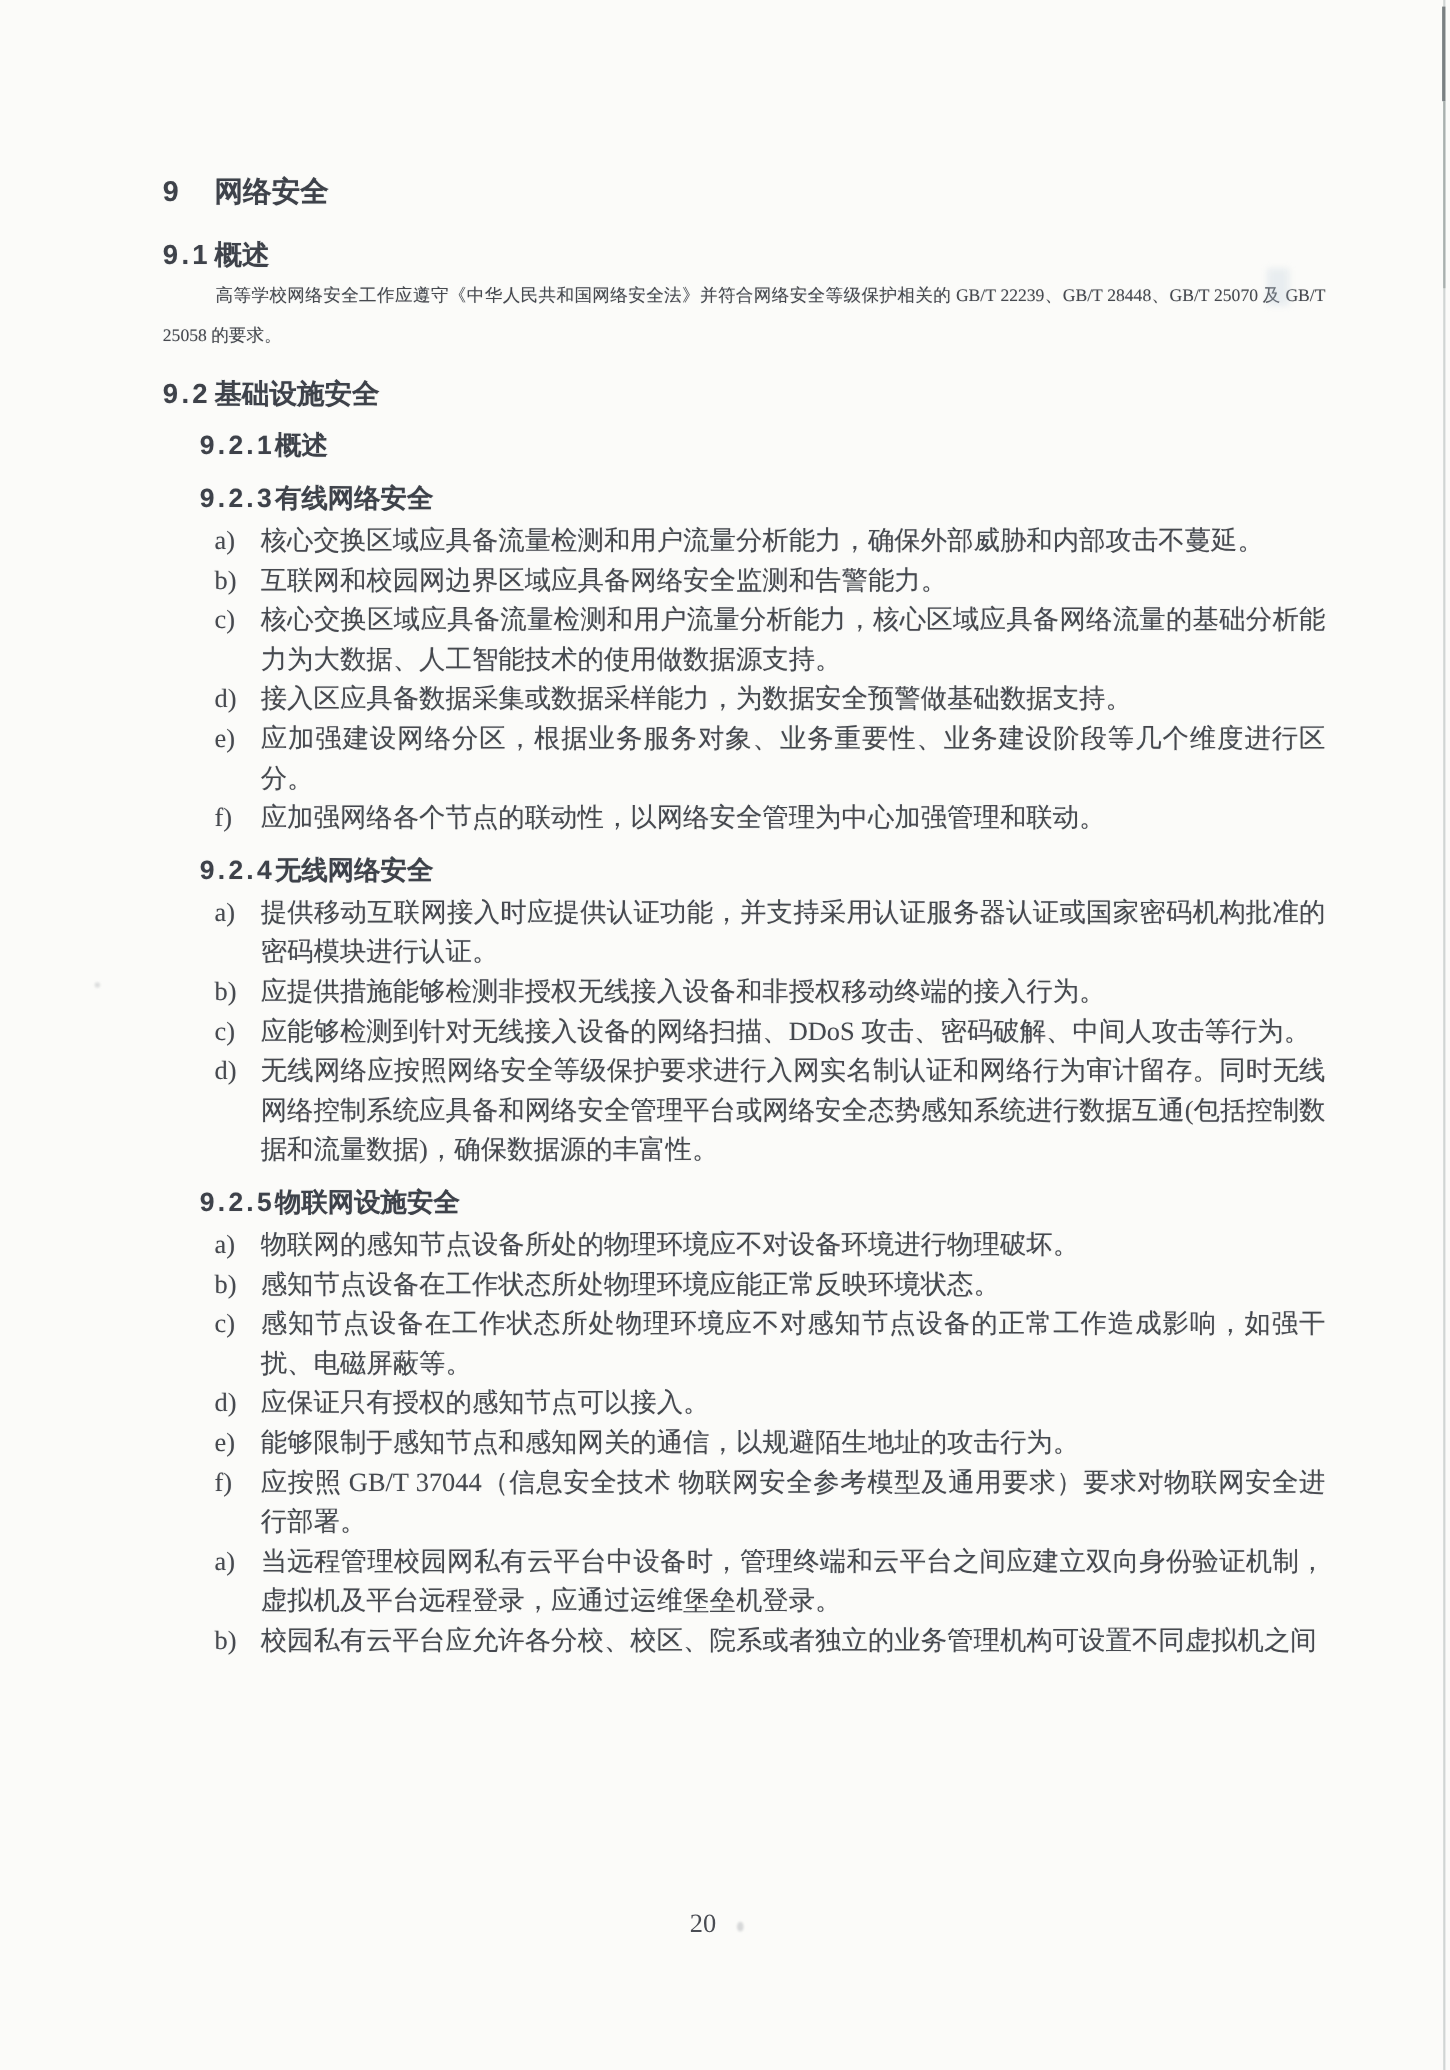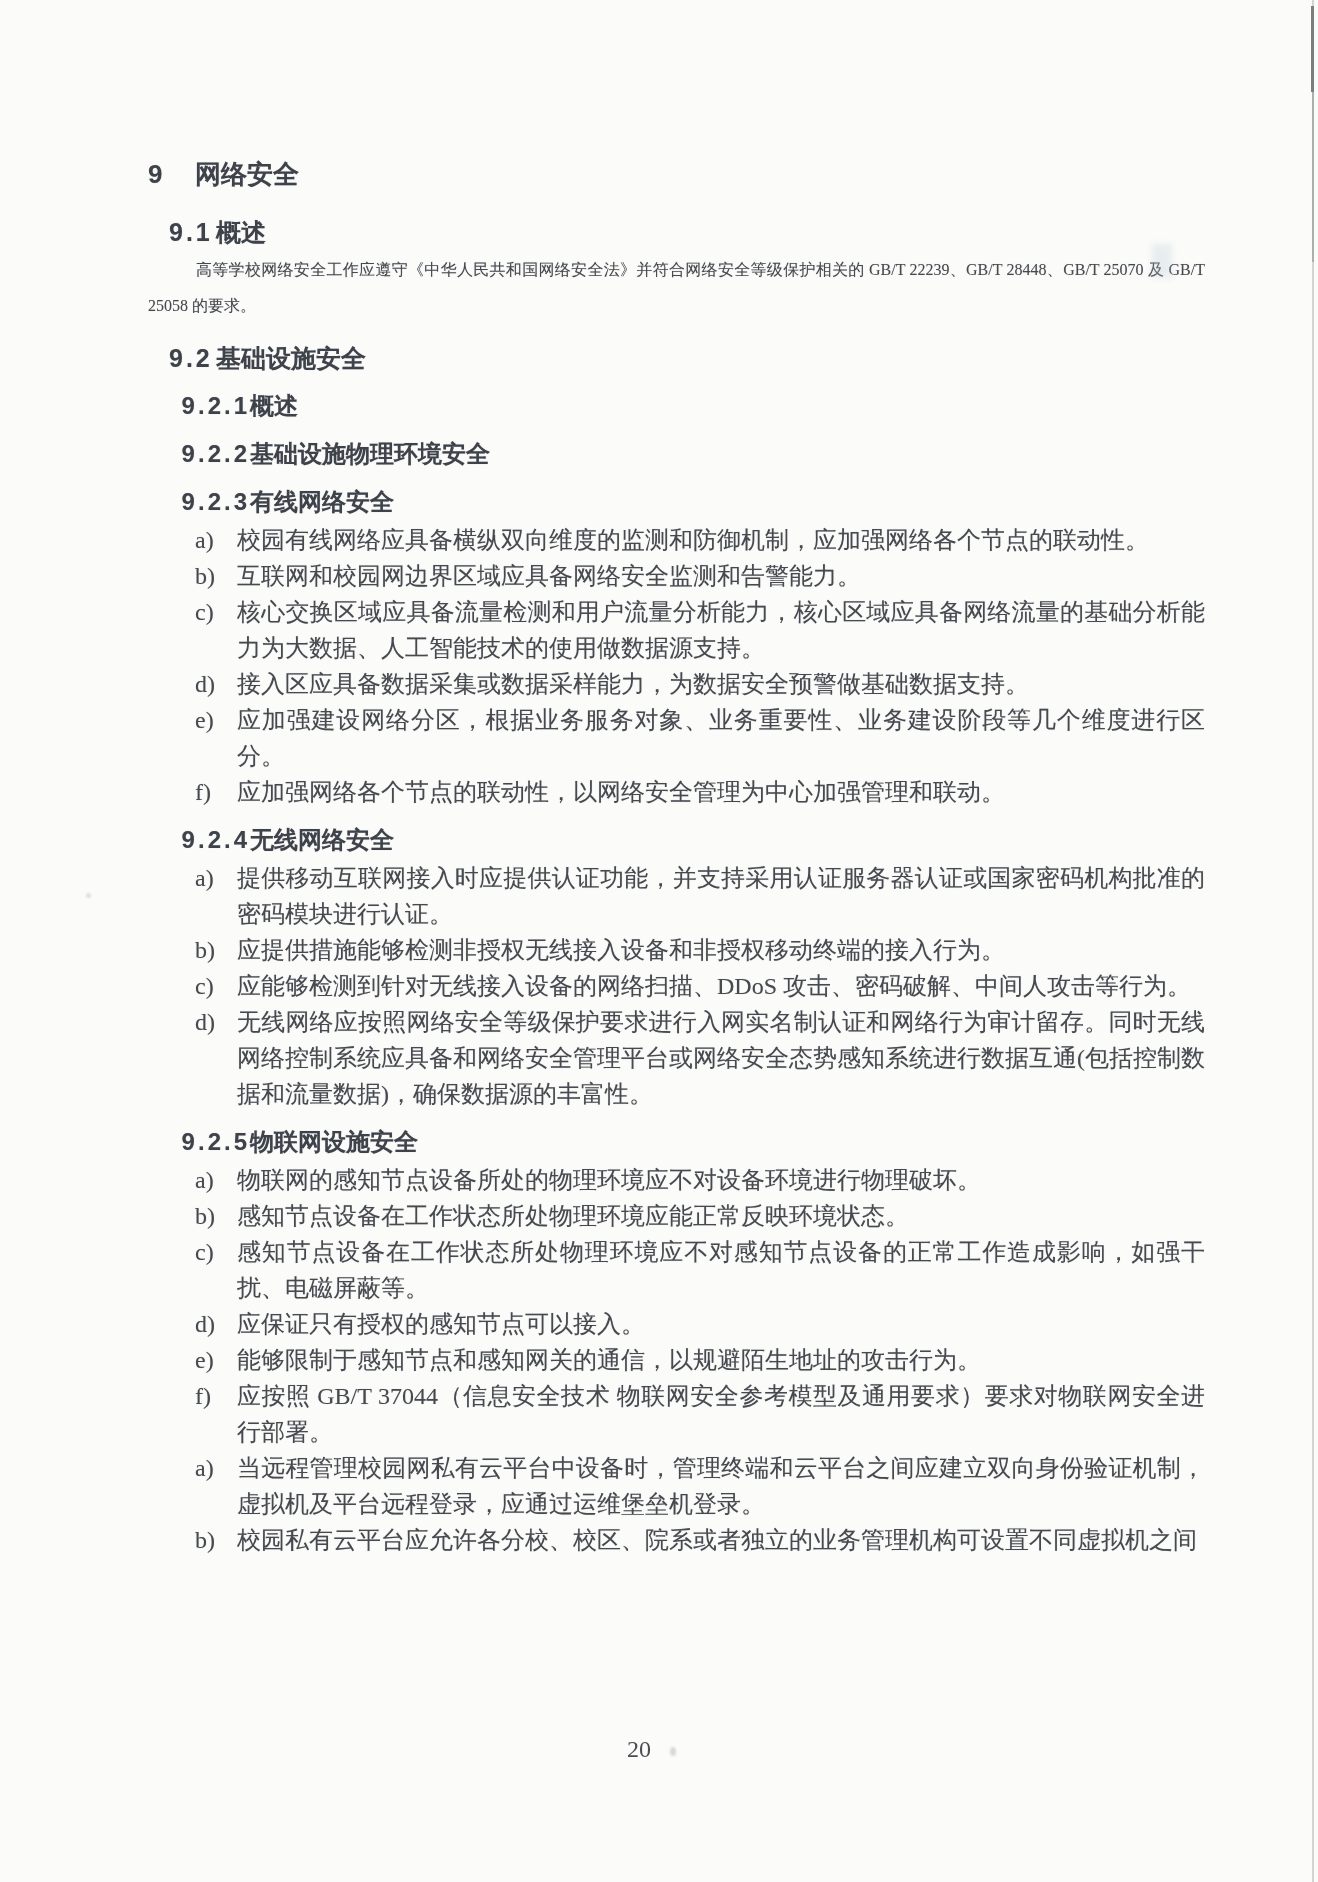--- a/index.html
+++ b/index.html
@@ -20,21 +20,21 @@
   .heading{
     display:flex;
     font-family:"Liberation Sans","DejaVu Sans",sans-serif;
     font-weight:bold;
     color:#3e424a;
   }
   .heading .num{flex:none;letter-spacing:3px;}
   .l1{font-size:26px;line-height:36px;margin:0 0 22px 0;}
   .l1 .num{width:47px;}
   .l2{font-size:25px;line-height:36px;margin:16px 0 2px 0;}
-  .l2 .num{width:47px;margin-left:21px;}
+  .l2 .num{width:47px;}
   .l3{font-size:24px;line-height:36px;margin:12px 0 2px 0;}
   .l3 .num{width:102px;text-align:right;}
   .para{
     margin:0;
     font-size:16px;line-height:36px;
     text-align:justify;
     text-indent:48px;
   }
   .items{margin-left:47px;}
   .item{
@@ -98,31 +98,27 @@
     <p class="para">高等学校网络安全工作应遵守《中华人民共和国网络安全法》并符合网络安全等级保护相关的 GB/T 22239、GB/T 28448、GB/T 25070 及 GB/T 25058 的要求。</p>
     <div class="heading l2">
       <span class="num">9.2</span>
       <span class="title">基础设施安全</span>
     </div>
     <div class="heading l3">
       <span class="num">9.2.1</span>
       <span class="title">概述</span>
     </div>
     <div class="heading l3">
-      <span class="num">9.2.2</span>
-      <span class="title">基础设施物理环境安全</span>
-    </div>
-    <div class="heading l3">
       <span class="num">9.2.3</span>
       <span class="title">有线网络安全</span>
     </div>
     <div class="items">
       <div class="item">
         <span class="label">a)</span>
-        <span class="text">校园有线网络应具备横纵双向维度的监测和防御机制，应加强网络各个节点的联动性。</span>
+        <span class="text">核心交换区域应具备流量检测和用户流量分析能力，确保外部威胁和内部攻击不蔓延。</span>
       </div>
       <div class="item">
         <span class="label">b)</span>
         <span class="text">互联网和校园网边界区域应具备网络安全监测和告警能力。</span>
       </div>
       <div class="item">
         <span class="label">c)</span>
         <span class="text">核心交换区域应具备流量检测和用户流量分析能力，核心区域应具备网络流量的基础分析能力为大数据、人工智能技术的使用做数据源支持。</span>
       </div>
       <div class="item">

